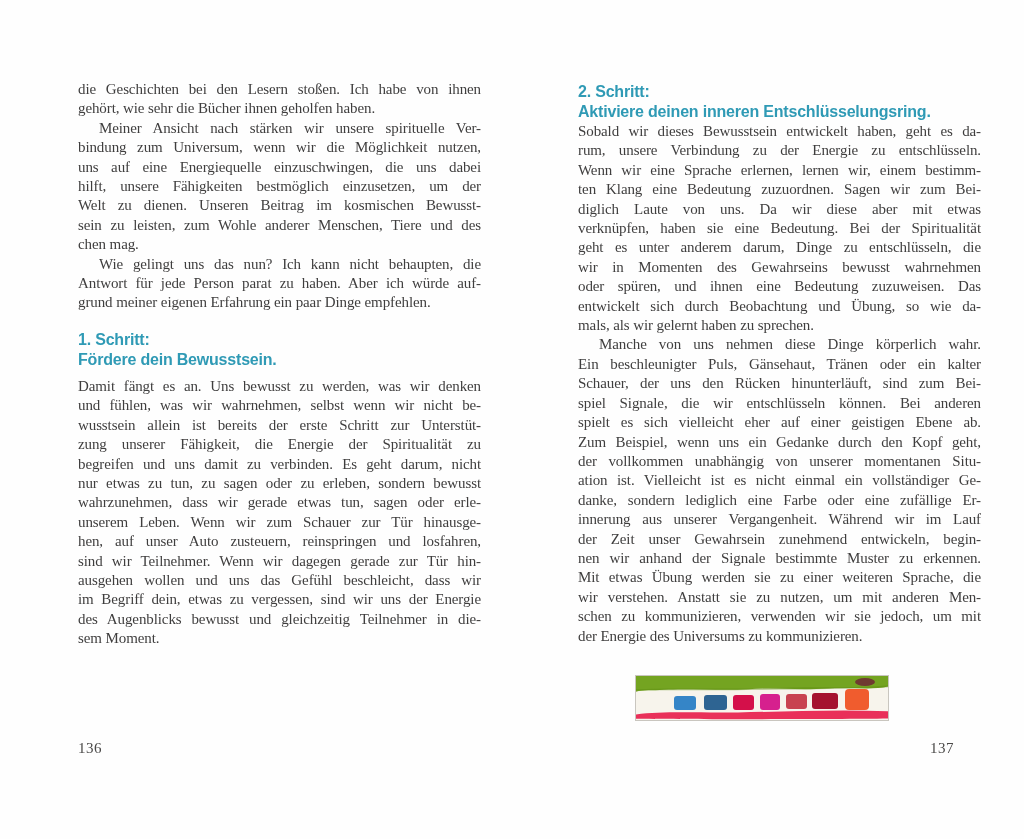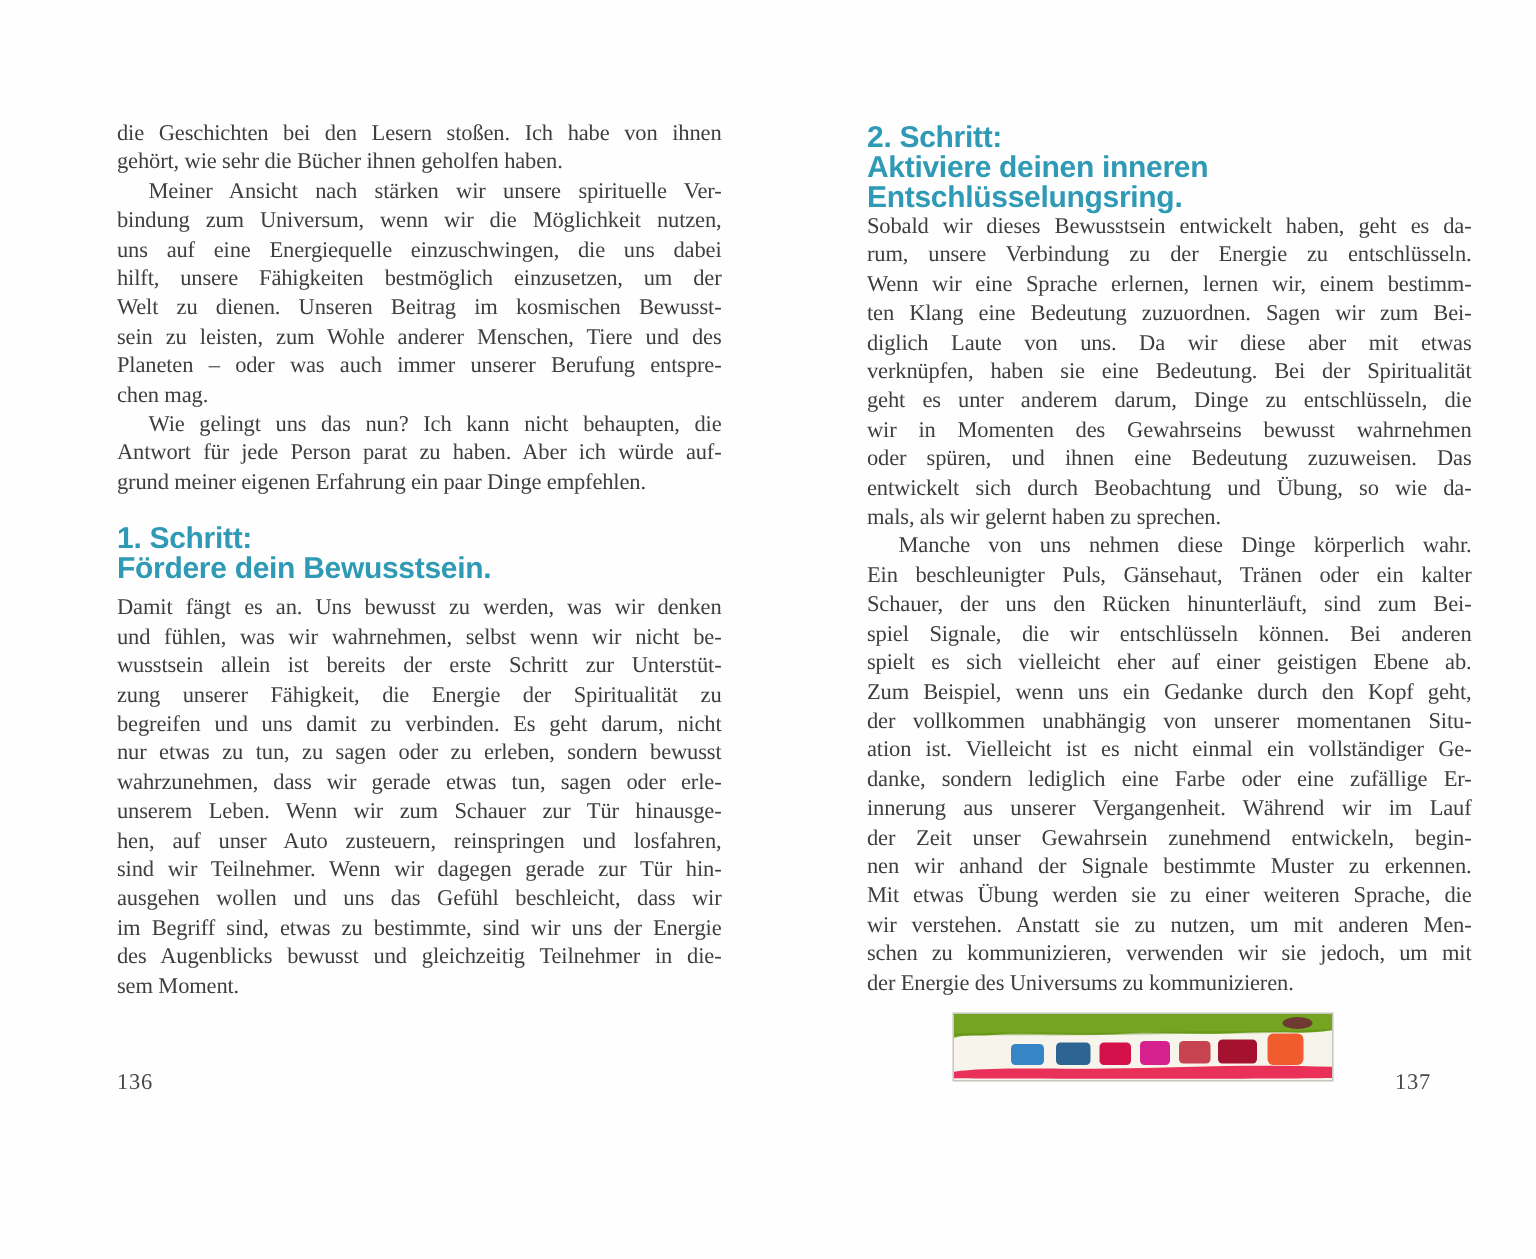--- a/index.html
+++ b/index.html
@@ -4,25 +4,25 @@
 <style>
   html,body{margin:0;padding:0;background:#ffffff;}
   .spread{position:relative;width:1024px;height:839px;background:#fefefe;overflow:hidden;
           font-family:"Liberation Serif","DejaVu Serif",serif;color:var(--body-color,#3f3e3e);}
   .col{position:absolute;top:80px;width:403px;}
   .line{font-size:15px;line-height:19.4px;letter-spacing:-0.1px;
         text-align:justify;text-align-last:justify;text-justify:inter-word;white-space:normal;}
   .line.last{text-align-last:left;}
   .line.indent{text-indent:21px;}
   .block-heading{font-family:"Liberation Sans","DejaVu Sans",sans-serif;}
-  .hline{font-size:20px;line-height:20px;font-weight:700;letter-spacing:-0.2px;
+  .hline{font-size:16px;line-height:20px;font-weight:700;letter-spacing:-0.2px;
          color:var(--heading-color,#2f9ab5);text-align:left;}
   #left-col .block-heading{margin:17px 0 7px 0;}
   #right-col .block-heading{margin:2px 0 0 0;}
-  .pagenum{position:absolute;top:714px;font-size:15px;letter-spacing:0.5px;color:#4a4948;}
+  .pagenum{position:absolute;top:740px;font-size:15px;letter-spacing:0.5px;color:#4a4948;}
   .artwork{position:absolute;left:635px;top:675px;width:252px;height:44px;
            background:var(--art-bg,#f7f4ec);border:1px solid #c9c6bf;box-sizing:content-box;}
   .artwork svg{display:block;width:252px;height:44px;}
 </style>
 </head>
 <body>
 
 <div class="spread">
 
   <div class="col" id="left-col" style="left:78px;">
@@ -30,21 +30,20 @@
         <div class="line">die Geschichten bei den Lesern stoßen. Ich habe von ihnen</div>
         <div class="line last">gehört, wie sehr die Bücher ihnen geholfen haben.</div>
       </div>
       <div class="block block-paragraph">
         <div class="line indent">Meiner Ansicht nach stärken wir unsere spirituelle Ver-</div>
         <div class="line">bindung zum Universum, wenn wir die Möglichkeit nutzen,</div>
         <div class="line">uns auf eine Energiequelle einzuschwingen, die uns dabei</div>
         <div class="line">hilft, unsere Fähigkeiten bestmöglich einzusetzen, um der</div>
         <div class="line">Welt zu dienen. Unseren Beitrag im kosmischen Bewusst-</div>
         <div class="line">sein zu leisten, zum Wohle anderer Menschen, Tiere und des</div>
-        <div class="line">Planeten – oder was auch immer unserer Berufung entspre-</div>
         <div class="line last">chen mag.</div>
       </div>
       <div class="block block-paragraph">
         <div class="line indent">Wie gelingt uns das nun? Ich kann nicht behaupten, die</div>
         <div class="line">Antwort für jede Person parat zu haben. Aber ich würde auf-</div>
         <div class="line last">grund meiner eigenen Erfahrung ein paar Dinge empfehlen.</div>
       </div>
       <div class="block block-heading">
         <div class="hline">1. Schritt:</div>
         <div class="hline">Fördere dein Bewusstsein.</div>
@@ -54,21 +53,21 @@
         <div class="line">und fühlen, was wir wahrnehmen, selbst wenn wir nicht be-</div>
         <div class="line">wusstsein allein ist bereits der erste Schritt zur Unterstüt-</div>
         <div class="line">zung unserer Fähigkeit, die Energie der Spiritualität zu</div>
         <div class="line">begreifen und uns damit zu verbinden. Es geht darum, nicht</div>
         <div class="line">nur etwas zu tun, zu sagen oder zu erleben, sondern bewusst</div>
         <div class="line">wahrzunehmen, dass wir gerade etwas tun, sagen oder erle-</div>
         <div class="line">unserem Leben. Wenn wir zum Schauer zur Tür hinausge-</div>
         <div class="line">hen, auf unser Auto zusteuern, reinspringen und losfahren,</div>
         <div class="line">sind wir Teilnehmer. Wenn wir dagegen gerade zur Tür hin-</div>
         <div class="line">ausgehen wollen und uns das Gefühl beschleicht, dass wir</div>
-        <div class="line">im Begriff sind, etwas zu bestimmte, sind wir uns der Energie</div>
+        <div class="line">im Begriff dein, etwas zu vergessen, sind wir uns der Energie</div>
         <div class="line">des Augenblicks bewusst und gleichzeitig Teilnehmer in die-</div>
         <div class="line last">sem Moment.</div>
       </div>
     </div>
 
   <div class="col" id="right-col" style="left:578px;">
       <div class="block block-heading">
         <div class="hline">2. Schritt:</div>
         <div class="hline">Aktiviere deinen inneren Entschlüsselungsring.</div>
       </div>

